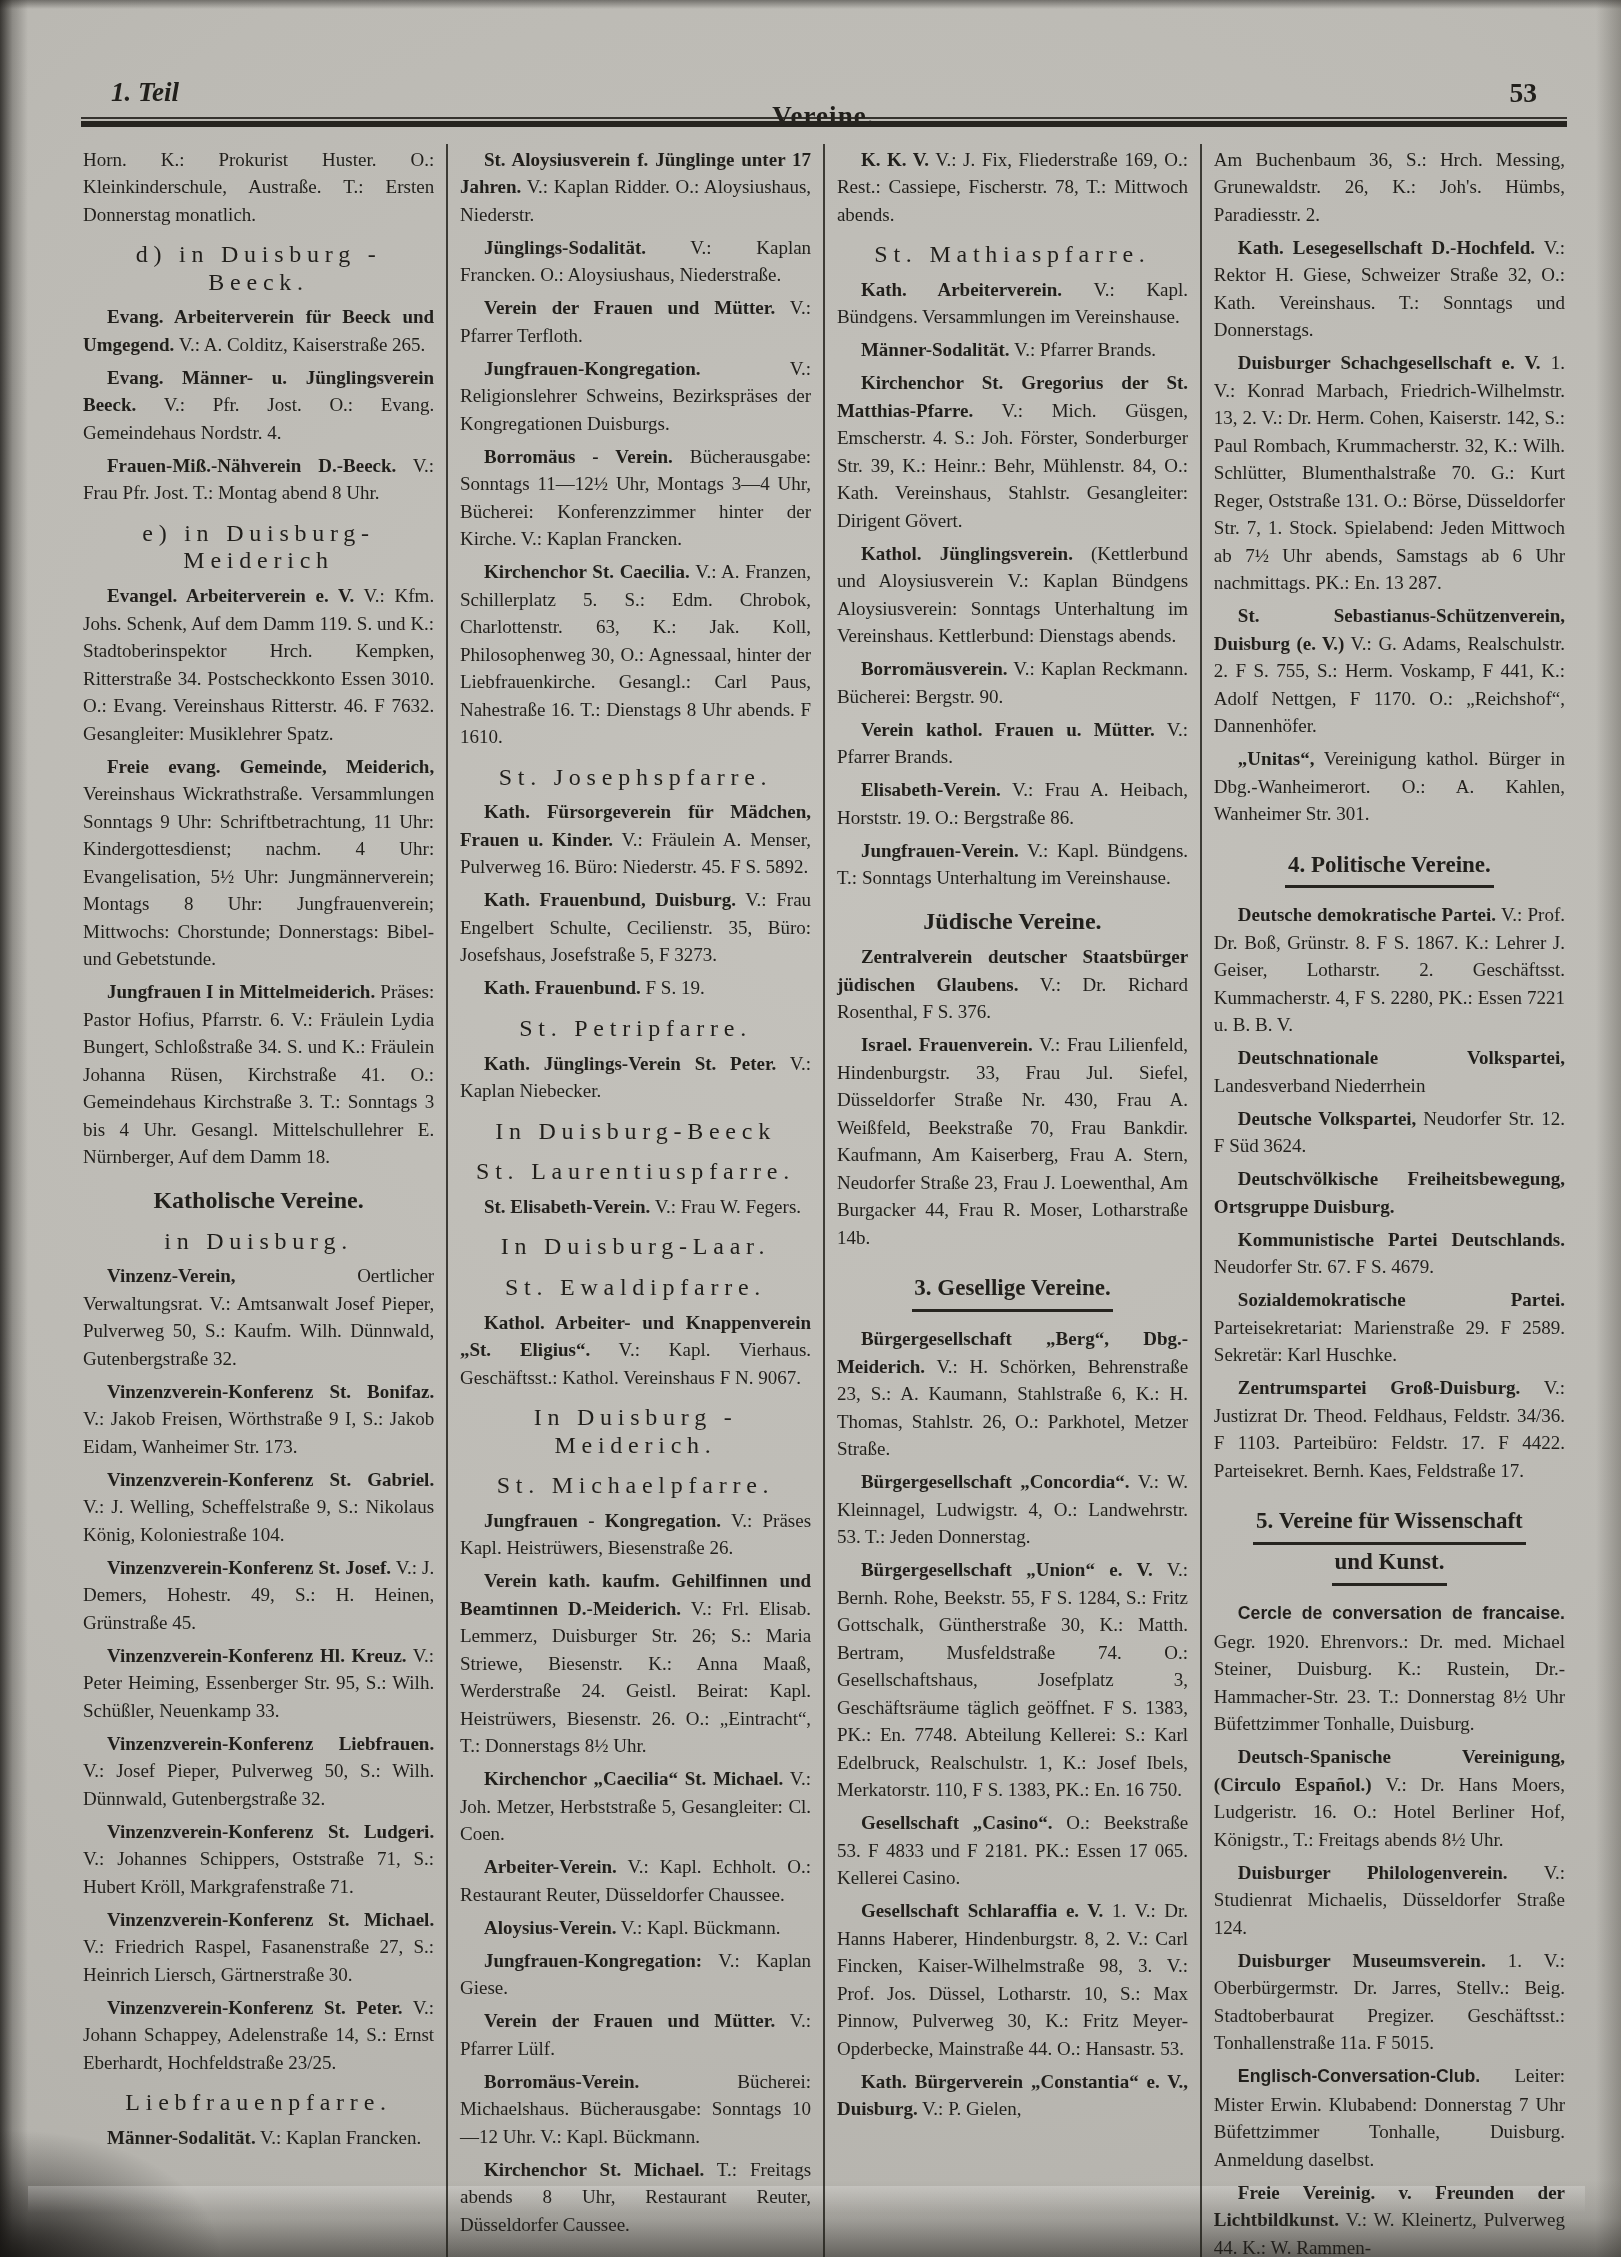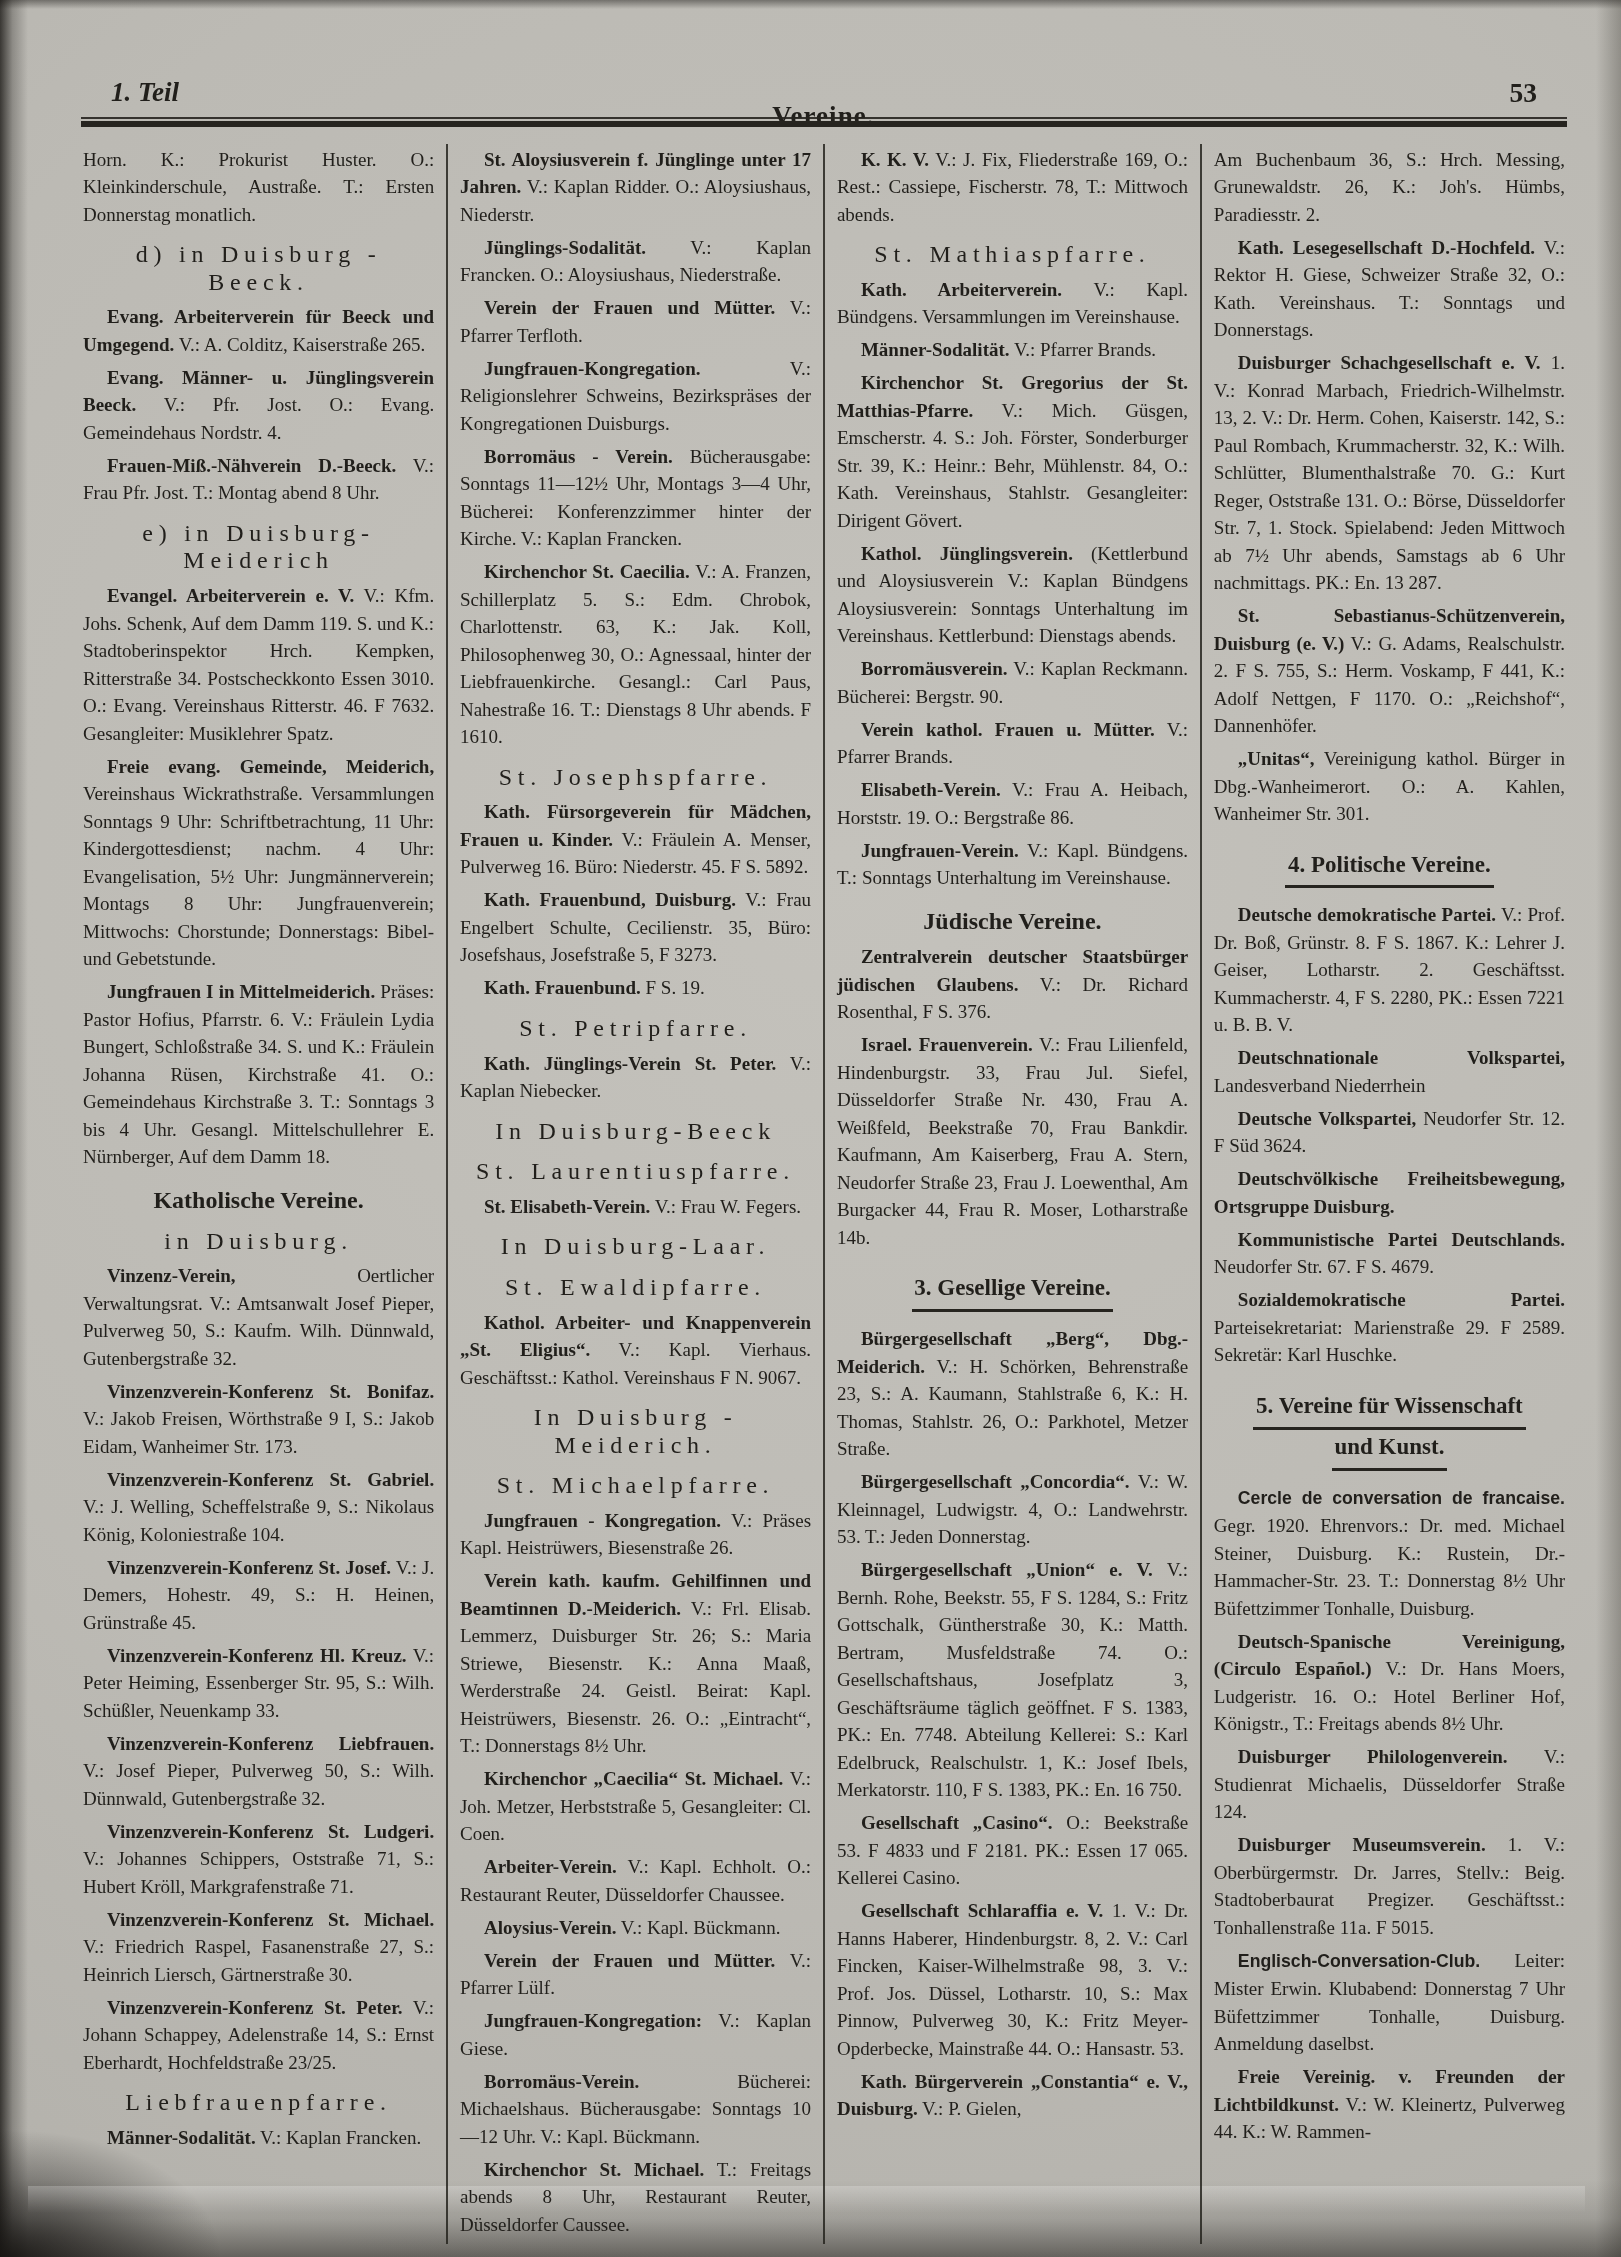--- a/index.html
+++ b/index.html
@@ -118,22 +118,22 @@
         <p class="blk spaced">In Duisburg-Laar.</p>
         <p class="blk spaced">St. Ewaldipfarre.</p>
         <p class="blk entry"><b class="lead">Kathol. Arbeiter- und Knappenverein „St. Eligius“.</b> V.: Kapl. Vierhaus. Geschäftsst.: Kathol. Vereinshaus F N. 9067.</p>
         <p class="blk spaced">In Duisburg - Meiderich.</p>
         <p class="blk spaced">St. Michaelpfarre.</p>
         <p class="blk entry"><b class="lead">Jungfrauen - Kongregation.</b> V.: Präses Kapl. Heistrüwers, Biesenstraße 26.</p>
         <p class="blk entry"><b class="lead">Verein kath. kaufm. Gehilfinnen und Beamtinnen D.-Meiderich.</b> V.: Frl. Elisab. Lemmerz, Duisburger Str. 26; S.: Maria Striewe, Biesenstr. K.: Anna Maaß, Werderstraße 24. Geistl. Beirat: Kapl. Heistrüwers, Biesenstr. 26. O.: „Eintracht“, T.: Donnerstags 8½ Uhr.</p>
         <p class="blk entry"><b class="lead">Kirchenchor „Caecilia“ St. Michael.</b> V.: Joh. Metzer, Herbststraße 5, Gesangleiter: Cl. Coen.</p>
         <p class="blk entry"><b class="lead">Arbeiter-Verein.</b> V.: Kapl. Echholt. O.: Restaurant Reuter, Düsseldorfer Chaussee.</p>
         <p class="blk entry"><b class="lead">Aloysius-Verein.</b> V.: Kapl. Bückmann.</p>
+        <p class="blk entry"><b class="lead">Jungfrauen-Kongregation:</b> V.: Kaplan Giese.</p>
         <p class="blk entry"><b class="lead">Verein der Frauen und Mütter.</b> V.: Pfarrer Lülf.</p>
-        <p class="blk entry"><b class="lead">Jungfrauen-Kongregation:</b> V.: Kaplan Giese.</p>
         <p class="blk entry"><b class="lead">Borromäus-Verein.</b> Bücherei: Michaelshaus. Bücherausgabe: Sonntags 10—12 Uhr. V.: Kapl. Bückmann.</p>
         <p class="blk entry"><b class="lead">Kirchenchor St. Michael.</b> T.: Freitags abends 8 Uhr, Restaurant Reuter, Düsseldorfer Caussee.</p>
       </div>
       <div class="divider"></div>
       <div class="col">
         <p class="blk entry"><b class="lead">K. K. V.</b> V.: J. Fix, Fliederstraße 169, O.: Rest.: Cassiepe, Fischerstr. 78, T.: Mittwoch abends.</p>
         <p class="blk spaced">St. Mathiaspfarre.</p>
         <p class="blk entry"><b class="lead">Kath. Arbeiterverein.</b> V.: Kapl. Bündgens. Versammlungen im Vereinshause.</p>
         <p class="blk entry"><b class="lead">Männer-Sodalität.</b> V.: Pfarrer Brands.</p>
         <p class="blk entry"><b class="lead">Kirchenchor St. Gregorius der St. Matthias-Pfarre.</b> V.: Mich. Güsgen, Emscherstr. 4. S.: Joh. Förster, Sonderburger Str. 39, K.: Heinr.: Behr, Mühlenstr. 84, O.: Kath. Vereinshaus, Stahlstr. Gesangleiter: Dirigent Gövert.</p>
@@ -160,20 +160,21 @@
         <p class="blk entry"><b class="lead">Duisburger Schachgesellschaft e. V.</b> 1. V.: Konrad Marbach, Friedrich-Wilhelmstr. 13, 2. V.: Dr. Herm. Cohen, Kaiserstr. 142, S.: Paul Rombach, Krummacherstr. 32, K.: Wilh. Schlütter, Blumenthalstraße 70. G.: Kurt Reger, Oststraße 131. O.: Börse, Düsseldorfer Str. 7, 1. Stock. Spielabend: Jeden Mittwoch ab 7½ Uhr abends, Samstags ab 6 Uhr nachmittags. PK.: En. 13 287.</p>
         <p class="blk entry"><b class="lead">St. Sebastianus-Schützenverein, Duisburg (e. V.)</b> V.: G. Adams, Realschulstr. 2. F S. 755, S.: Herm. Voskamp, F 441, K.: Adolf Nettgen, F 1170. O.: „Reichshof“, Dannenhöfer.</p>
         <p class="blk entry"><b class="lead">„Unitas“,</b> Vereinigung kathol. Bürger in Dbg.-Wanheimerort. O.: A. Kahlen, Wanheimer Str. 301.</p>
         <p class="blk section"><span class="rule-under">4. Politische Vereine.</span></p>
         <p class="blk entry"><b class="lead">Deutsche demokratische Partei.</b> V.: Prof. Dr. Boß, Grünstr. 8. F S. 1867. K.: Lehrer J. Geiser, Lotharstr. 2. Geschäftsst. Kummacherstr. 4, F S. 2280, PK.: Essen 7221 u. B. B. V.</p>
         <p class="blk entry"><b class="lead">Deutschnationale Volkspartei,</b> Landesverband Niederrhein</p>
         <p class="blk entry"><b class="lead">Deutsche Volkspartei,</b> Neudorfer Str. 12. F Süd 3624.</p>
         <p class="blk entry"><b class="lead">Deutschvölkische Freiheitsbewegung, Ortsgruppe Duisburg.</b></p>
         <p class="blk entry"><b class="lead">Kommunistische Partei Deutschlands.</b> Neudorfer Str. 67. F S. 4679.</p>
         <p class="blk entry"><b class="lead">Sozialdemokratische Partei.</b> Parteisekretariat: Marienstraße 29. F 2589. Sekretär: Karl Huschke.</p>
+        <p class="blk entry"><b class="lead">Zentrumspartei Groß-Duisburg.</b> V.: Justizrat Dr. Theod. Feldhaus, Feldstr. 34/36. F 1103. Parteibüro: Feldstr. 17. F 4422. Parteisekret. Bernh. Kaes, Feldstraße 17.</p>
         <p class="blk section"><span class="rule-under">5. Vereine für Wissenschaft</span><br><span class="rule-under">und Kunst.</span></p>
         <p class="blk entry"><b class="lead antiqua">Cercle de conversation de francaise.</b> Gegr. 1920. Ehrenvors.: Dr. med. Michael Steiner, Duisburg. K.: Rustein, Dr.-Hammacher-Str. 23. T.: Donnerstag 8½ Uhr Büfettzimmer Tonhalle, Duisburg.</p>
         <p class="blk entry"><b class="lead">Deutsch-Spanische Vereinigung, (Circulo Español.)</b> V.: Dr. Hans Moers, Ludgeristr. 16. O.: Hotel Berliner Hof, Königstr., T.: Freitags abends 8½ Uhr.</p>
         <p class="blk entry"><b class="lead">Duisburger Philologenverein.</b> V.: Studienrat Michaelis, Düsseldorfer Straße 124.</p>
         <p class="blk entry"><b class="lead">Duisburger Museumsverein.</b> 1. V.: Oberbürgermstr. Dr. Jarres, Stellv.: Beig. Stadtoberbaurat Pregizer. Geschäftsst.: Tonhallenstraße 11a. F 5015.</p>
         <p class="blk entry"><b class="lead antiqua">Englisch-Conversation-Club.</b> Leiter: Mister Erwin. Klubabend: Donnerstag 7 Uhr Büfettzimmer Tonhalle, Duisburg. Anmeldung daselbst.</p>
         <p class="blk entry"><b class="lead">Freie Vereinig. v. Freunden der Lichtbildkunst.</b> V.: W. Kleinertz, Pulverweg 44. K.: W. Rammen-</p>
       </div>
     </main>
 </div>

